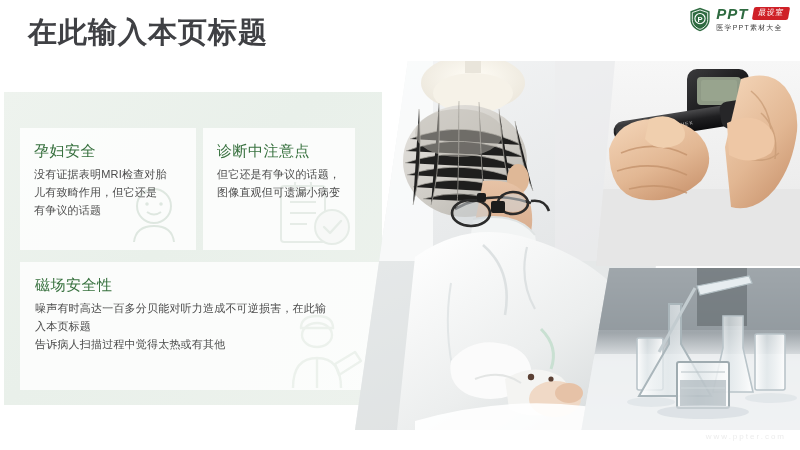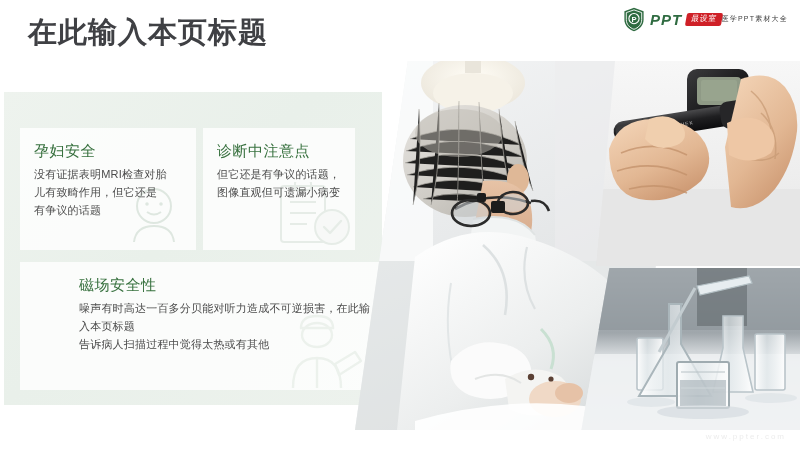--- a/index.html
+++ b/index.html
@@ -25,21 +25,21 @@
   
   #logo {
     position:absolute;
     right:12px; top:6px;
     display:flex;
     align-items:center;
     gap:5px;
     height:26px;
   }
   #logo .shield { width:22px; height:25px; display:block; }
-  #logo .wordmark { display:flex; flex-direction:row; justify-content:center; }
+  #logo .wordmark { display:flex; flex-direction:column; justify-content:center; }
   #logo .wm-top { display:flex; align-items:center; gap:4px; }
   #logo .ppt-text {
     font-size:15px; font-weight:bold; font-style:italic;
     color:#2f6b41; letter-spacing:1px; line-height:1;
   }
   #logo .badge {
     background:#cf2027; color:#fff;
     font-size:8px; line-height:1;
     padding:2px 5px 3px 5px;
     border-radius:2px;
@@ -60,21 +60,21 @@
     background:linear-gradient(135deg,#eef3ee 0%,#e9f0ea 45%,#edf2ed 100%);
   }
 
   .info-card {
     position:absolute;
     background:rgba(255,255,255,0.80);
     overflow:hidden;
   }
   #card-pregnancy { left:16px; top:36px;  width:176px; height:122px; }
   #card-diagnosis { left:199px; top:36px; width:152px; height:122px; }
-  #card-magnetic  { left:16px; top:170px; width:359px; height:128px;padding-left:44px; }
+  #card-magnetic  { left:16px; top:170px; width:359px; height:128px; }
 
   .card-title {
     color:#38713f;
     font-weight:normal;
     font-size:15px;
     letter-spacing:0.5px;
     position:relative; z-index:2;
   }
   .card-body {
     color:#4b4b4b;

